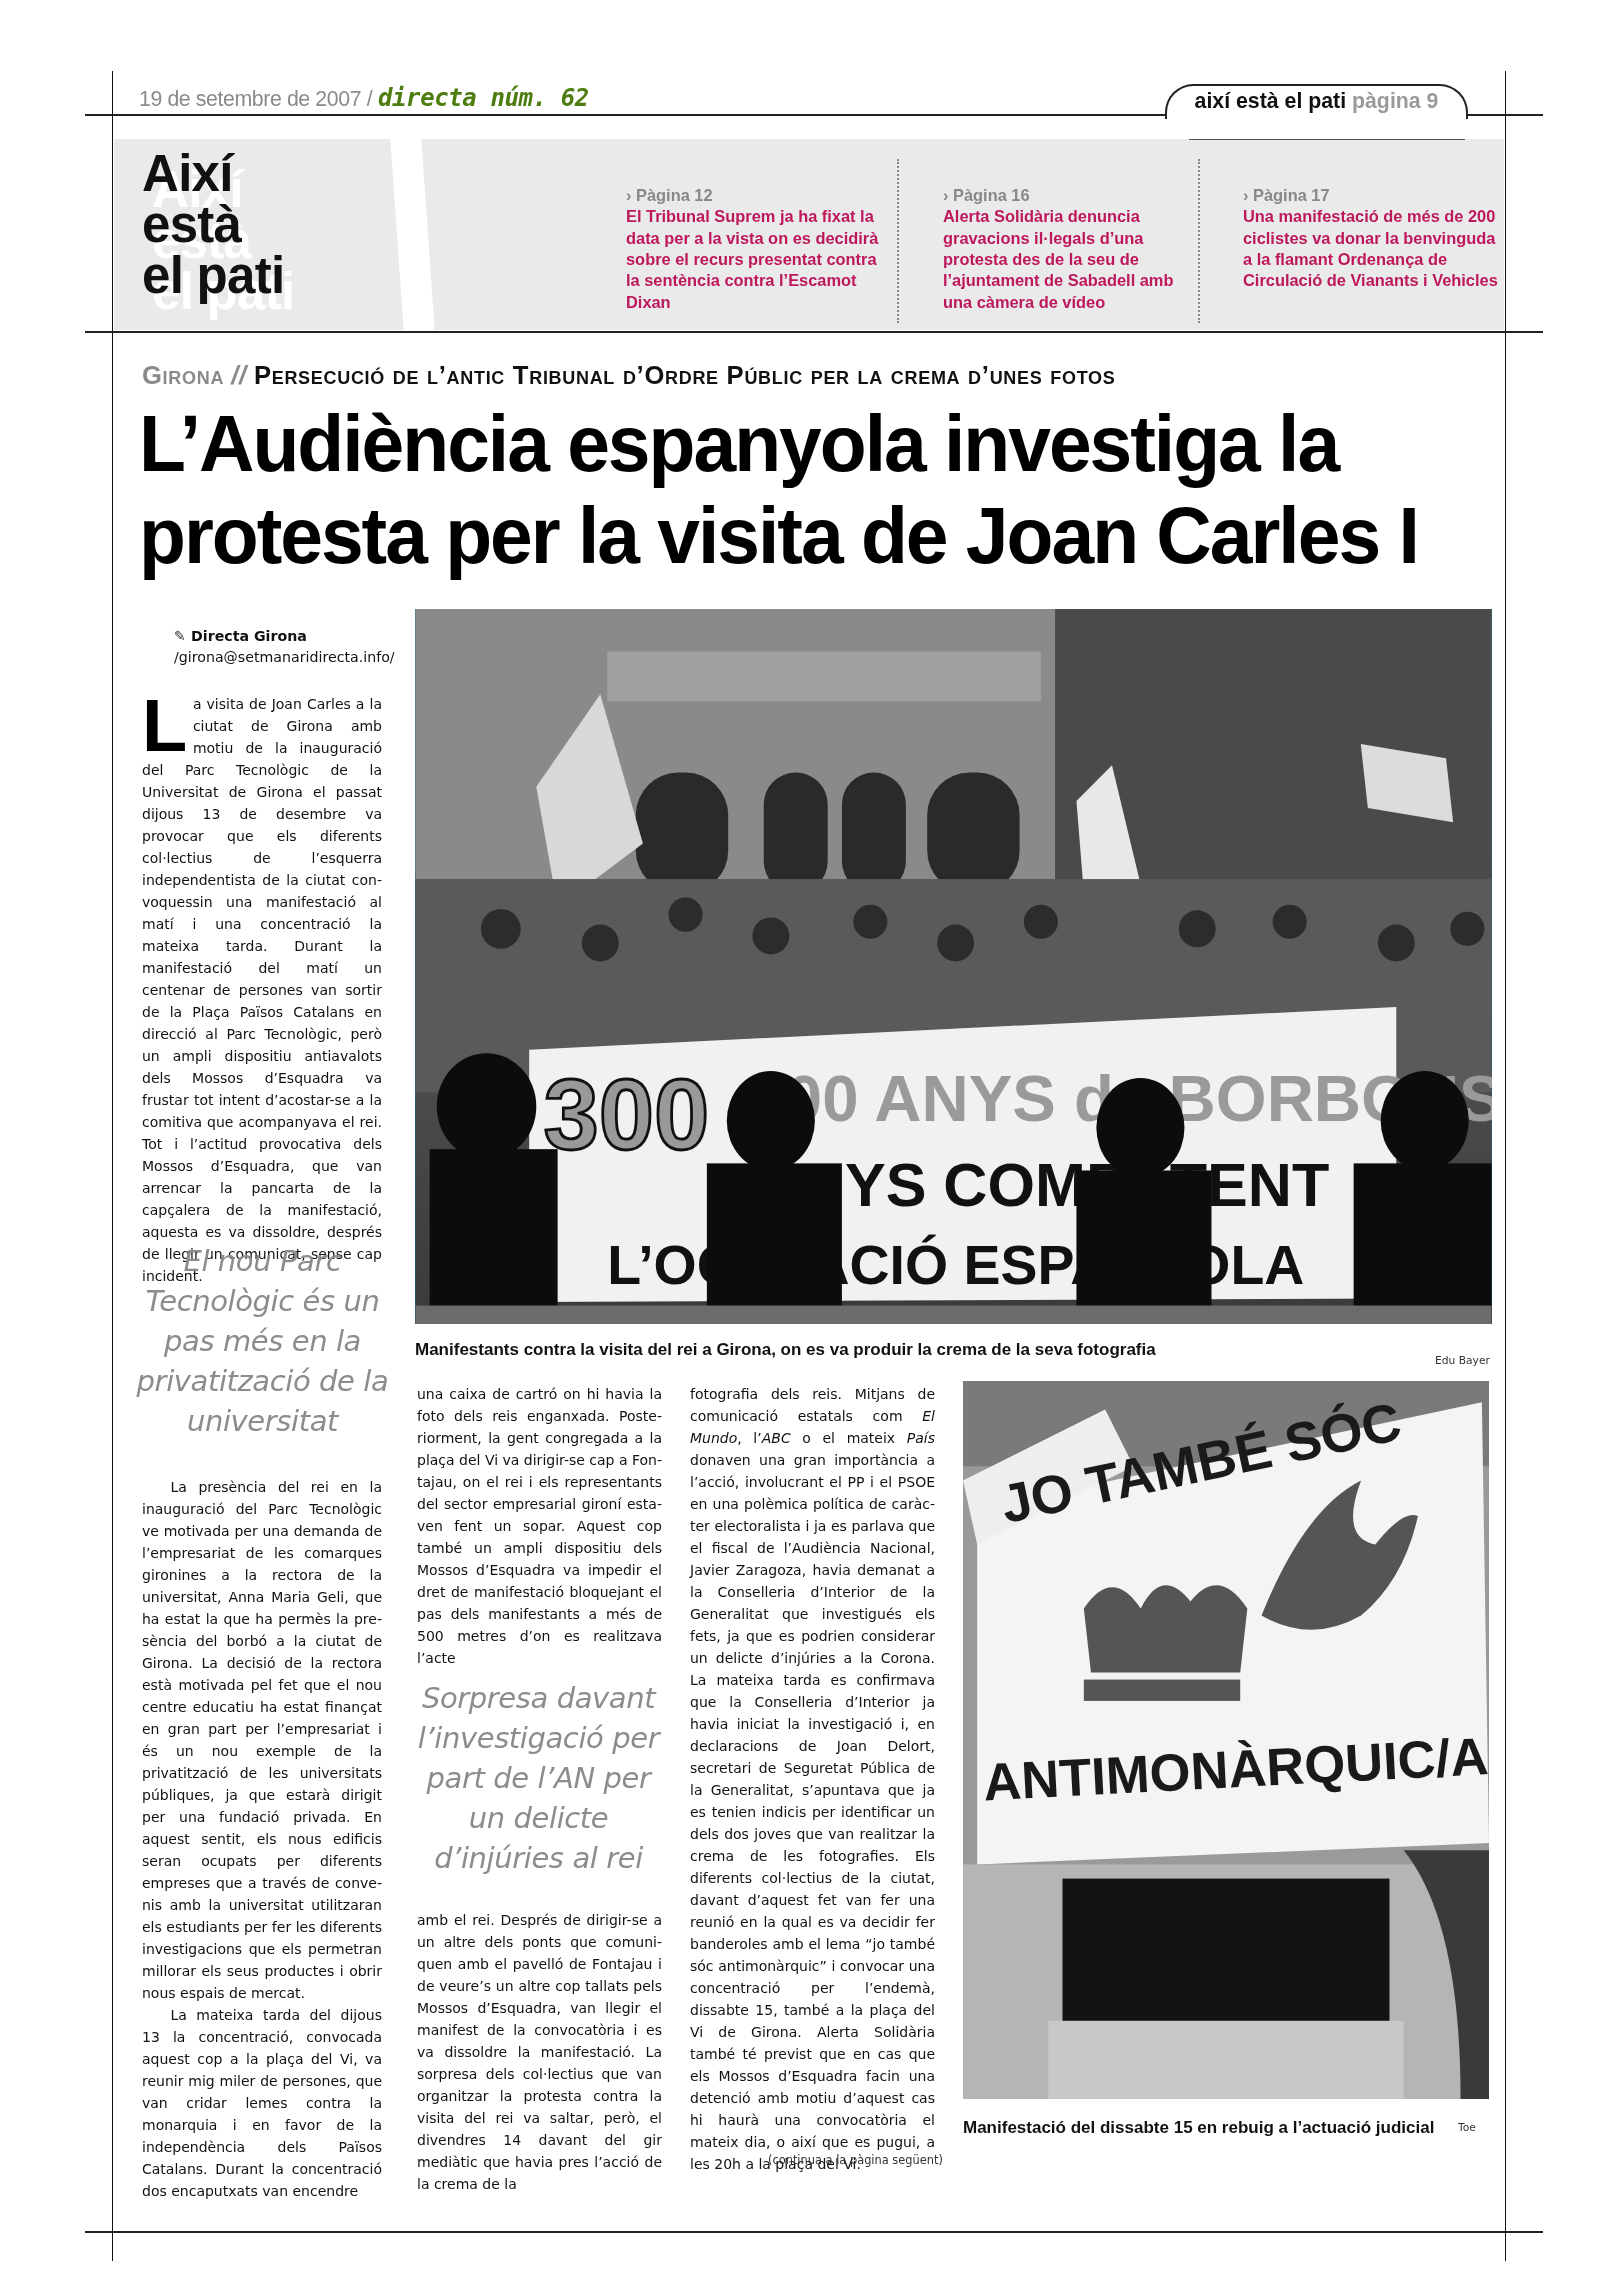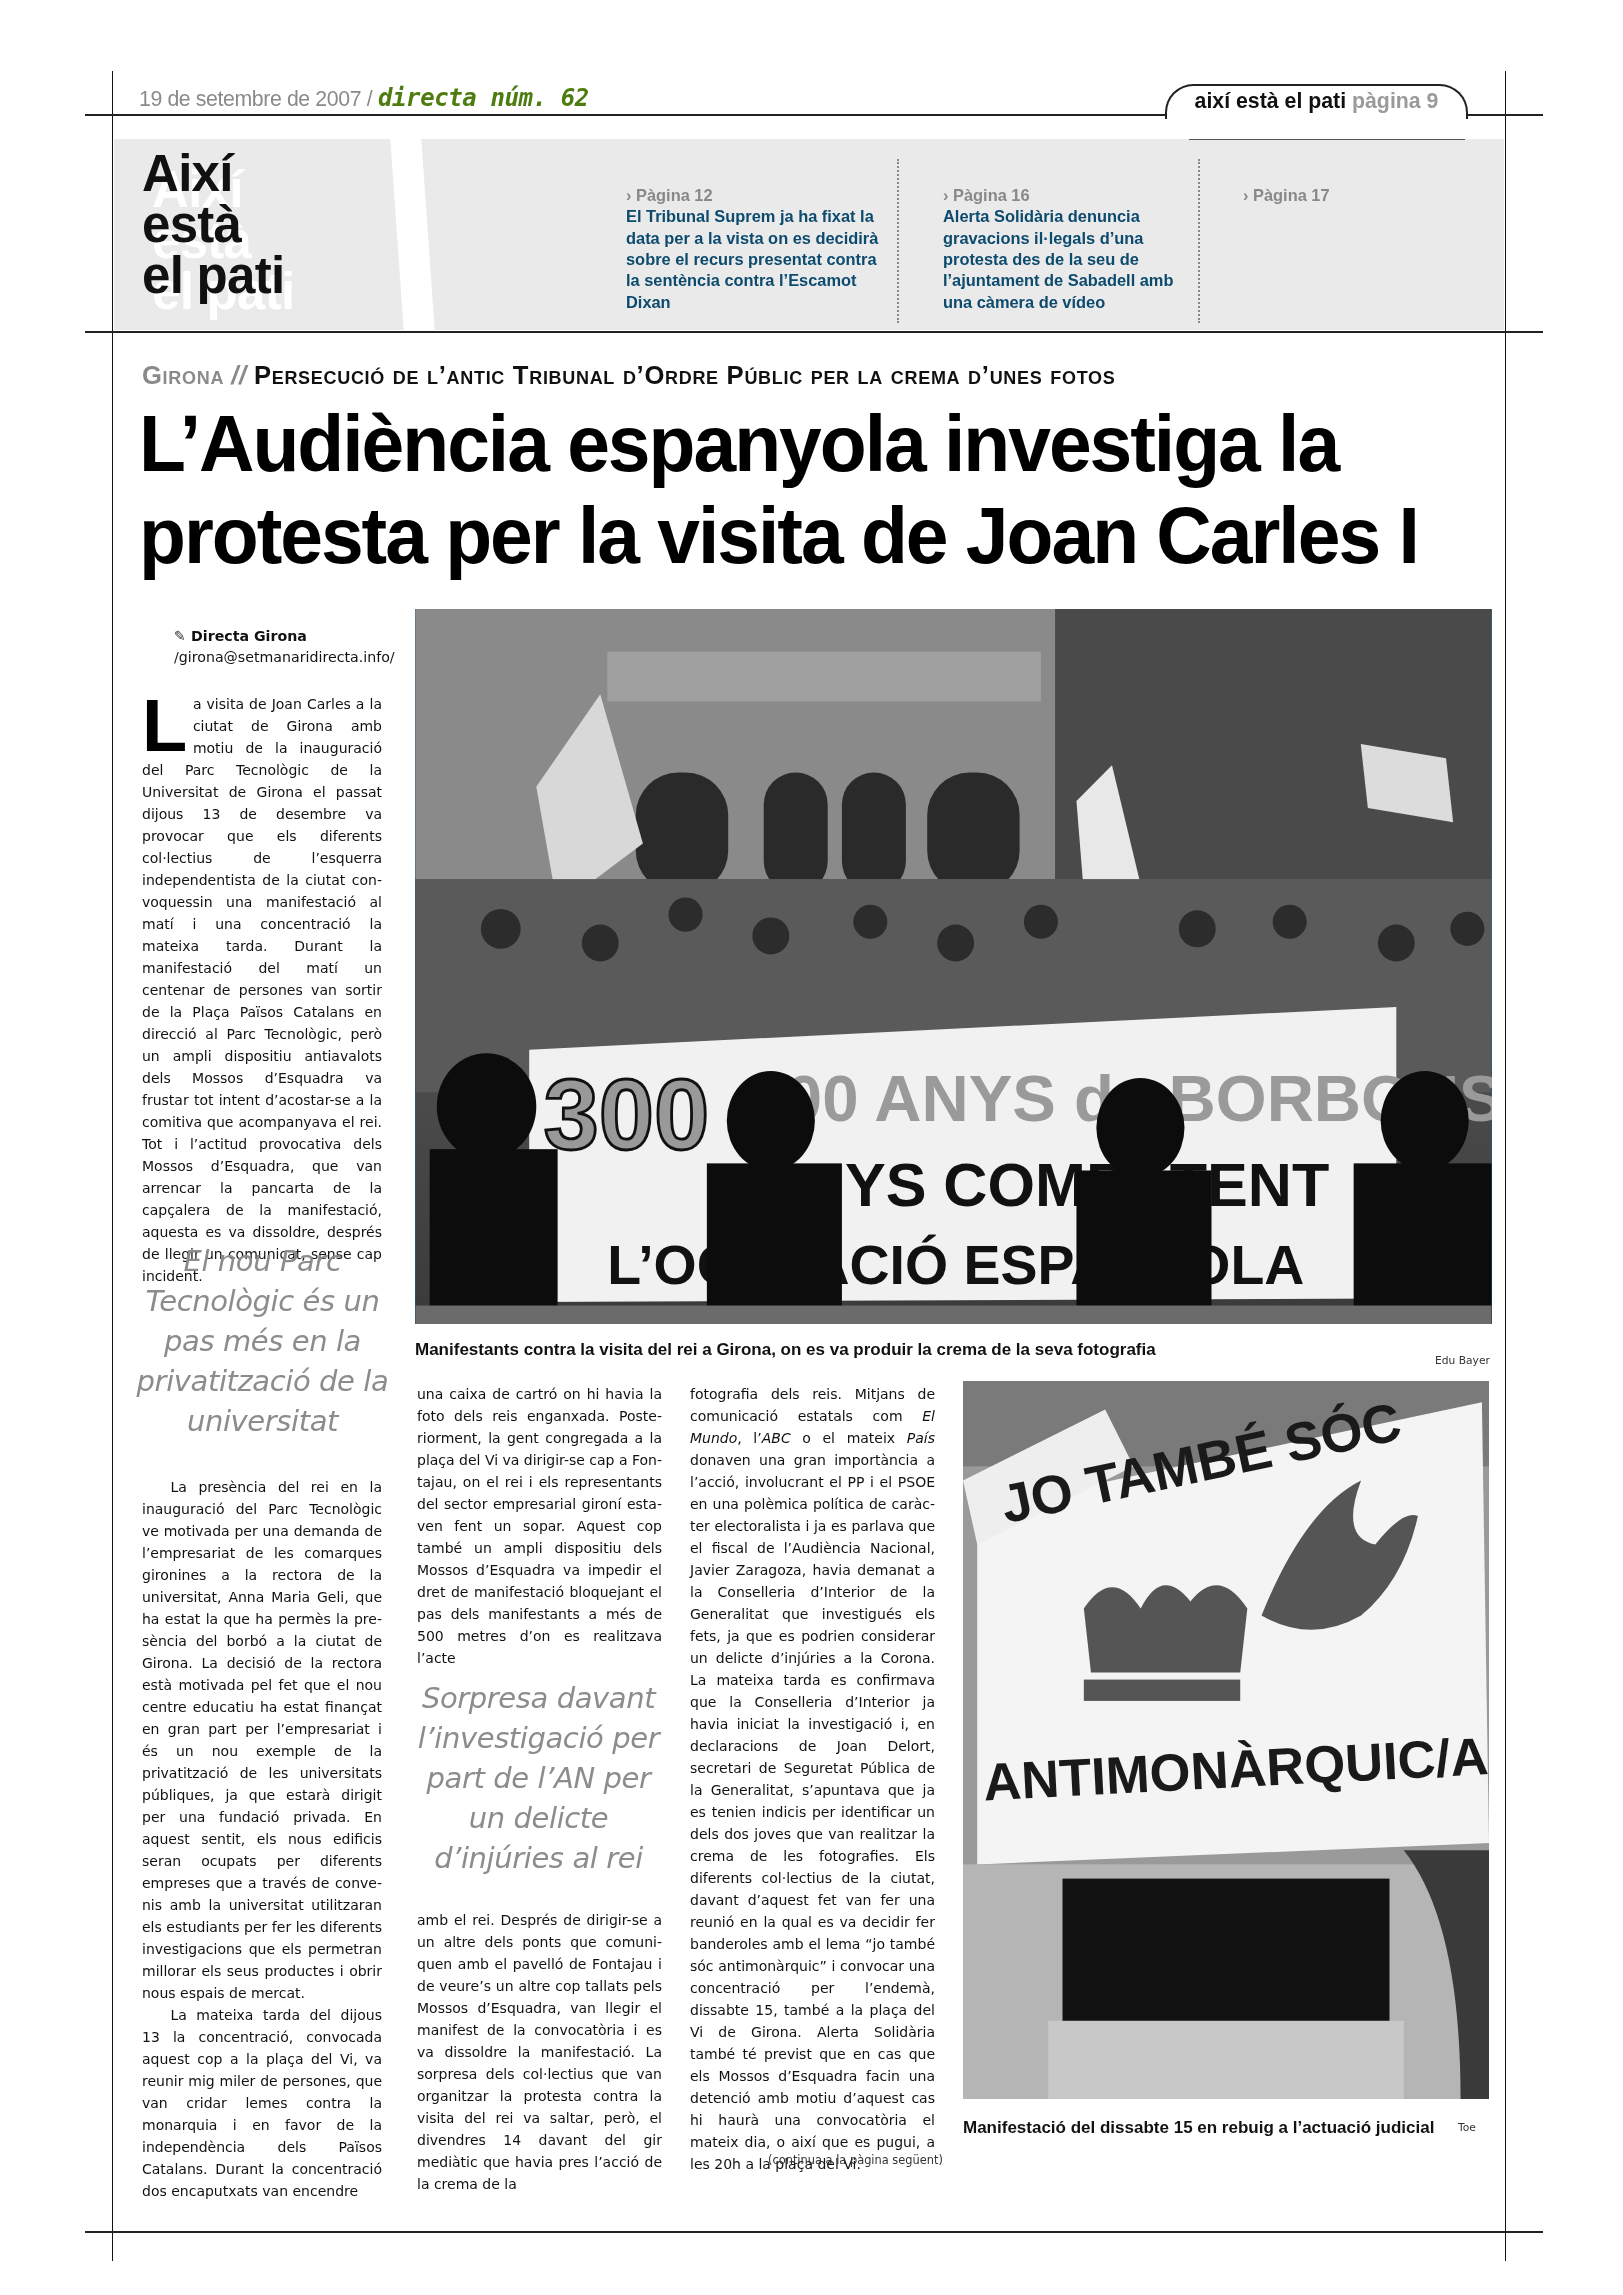--- a/index.html
+++ b/index.html
@@ -35,21 +35,21 @@
     position: absolute; left: 397px; top: 139px; width: 31px; height: 191px;
     background: #fff; transform: skewX(4deg);
   }
   .section-title {
     left: 142px; top: 148px; font-family: "Liberation Sans", sans-serif;
     font-weight: bold; font-size: 51px; line-height: 51px; letter-spacing: -0.7px; color: #111;
     text-shadow: 10px 15.6px 0 #ffffff;
   }
   .teaser { top: 186px; width: 256px; font-family: "Liberation Sans", sans-serif; }
   .teaser .pg { color: #888; font-size: 16.4px; font-weight: bold; margin-bottom: 1.4px; }
-  .teaser .txt { color: #0c4a6e; font-size: 16.4px; font-weight: bold; line-height: 21.3px; }
+  .teaser .txt { color: #be185d; font-size: 16.4px; font-weight: bold; line-height: 21.3px; }
   .dots {
     position: absolute; top: 159px; height: 164px; width: 0;
     border-left: 2.8px dotted #888;
   }
   .band-topline { position: absolute; left: 1189px; top: 139px; width: 276px; height: 1.4px; background: #555; }
 
   
   .kicker {
     left: 142px; top: 361px; font-family: "Liberation Sans", sans-serif; font-weight: bold;
     font-size: 25.6px; font-variant: small-caps; letter-spacing: 0.7px; white-space: nowrap;
@@ -117,20 +117,21 @@
   <div class="txt">El Tribunal Suprem ja ha fixat la data per a la vista on es decidirà sobre el recurs presentat contra la sentència contra l’Escamot Dixan</div>
 </div>
 <div class="dots" style="left:897px;"></div>
 <div class="abs teaser" style="left:943px;">
   <div class="pg">› Pàgina 16</div>
   <div class="txt">Alerta Solidària denuncia gravacions il·legals d’una protesta des de la seu de l’ajuntament de Sabadell amb una càmera de vídeo</div>
 </div>
 <div class="dots" style="left:1198px;"></div>
 <div class="abs teaser" style="left:1243px;">
   <div class="pg">› Pàgina 17</div>
+  <div class="txt">Una manifestació de més de 200 ciclistes va donar la benvinguda a la flamant Ordenança de Circulació de Vianants i Vehicles</div>
 </div>
 
 <div class="abs kicker">
   <span class="loc">Girona</span><span class="slash">//</span><span>Persecució de l’antic Tribunal d’Ordre Públic per la crema d’unes fotos</span>
 </div>
 <h1 class="abs headline" style="margin:0;">
   <div>L’Audiència espanyola investiga la</div>
   <div>protesta per la visita de Joan Carles I</div>
 </h1>
 

